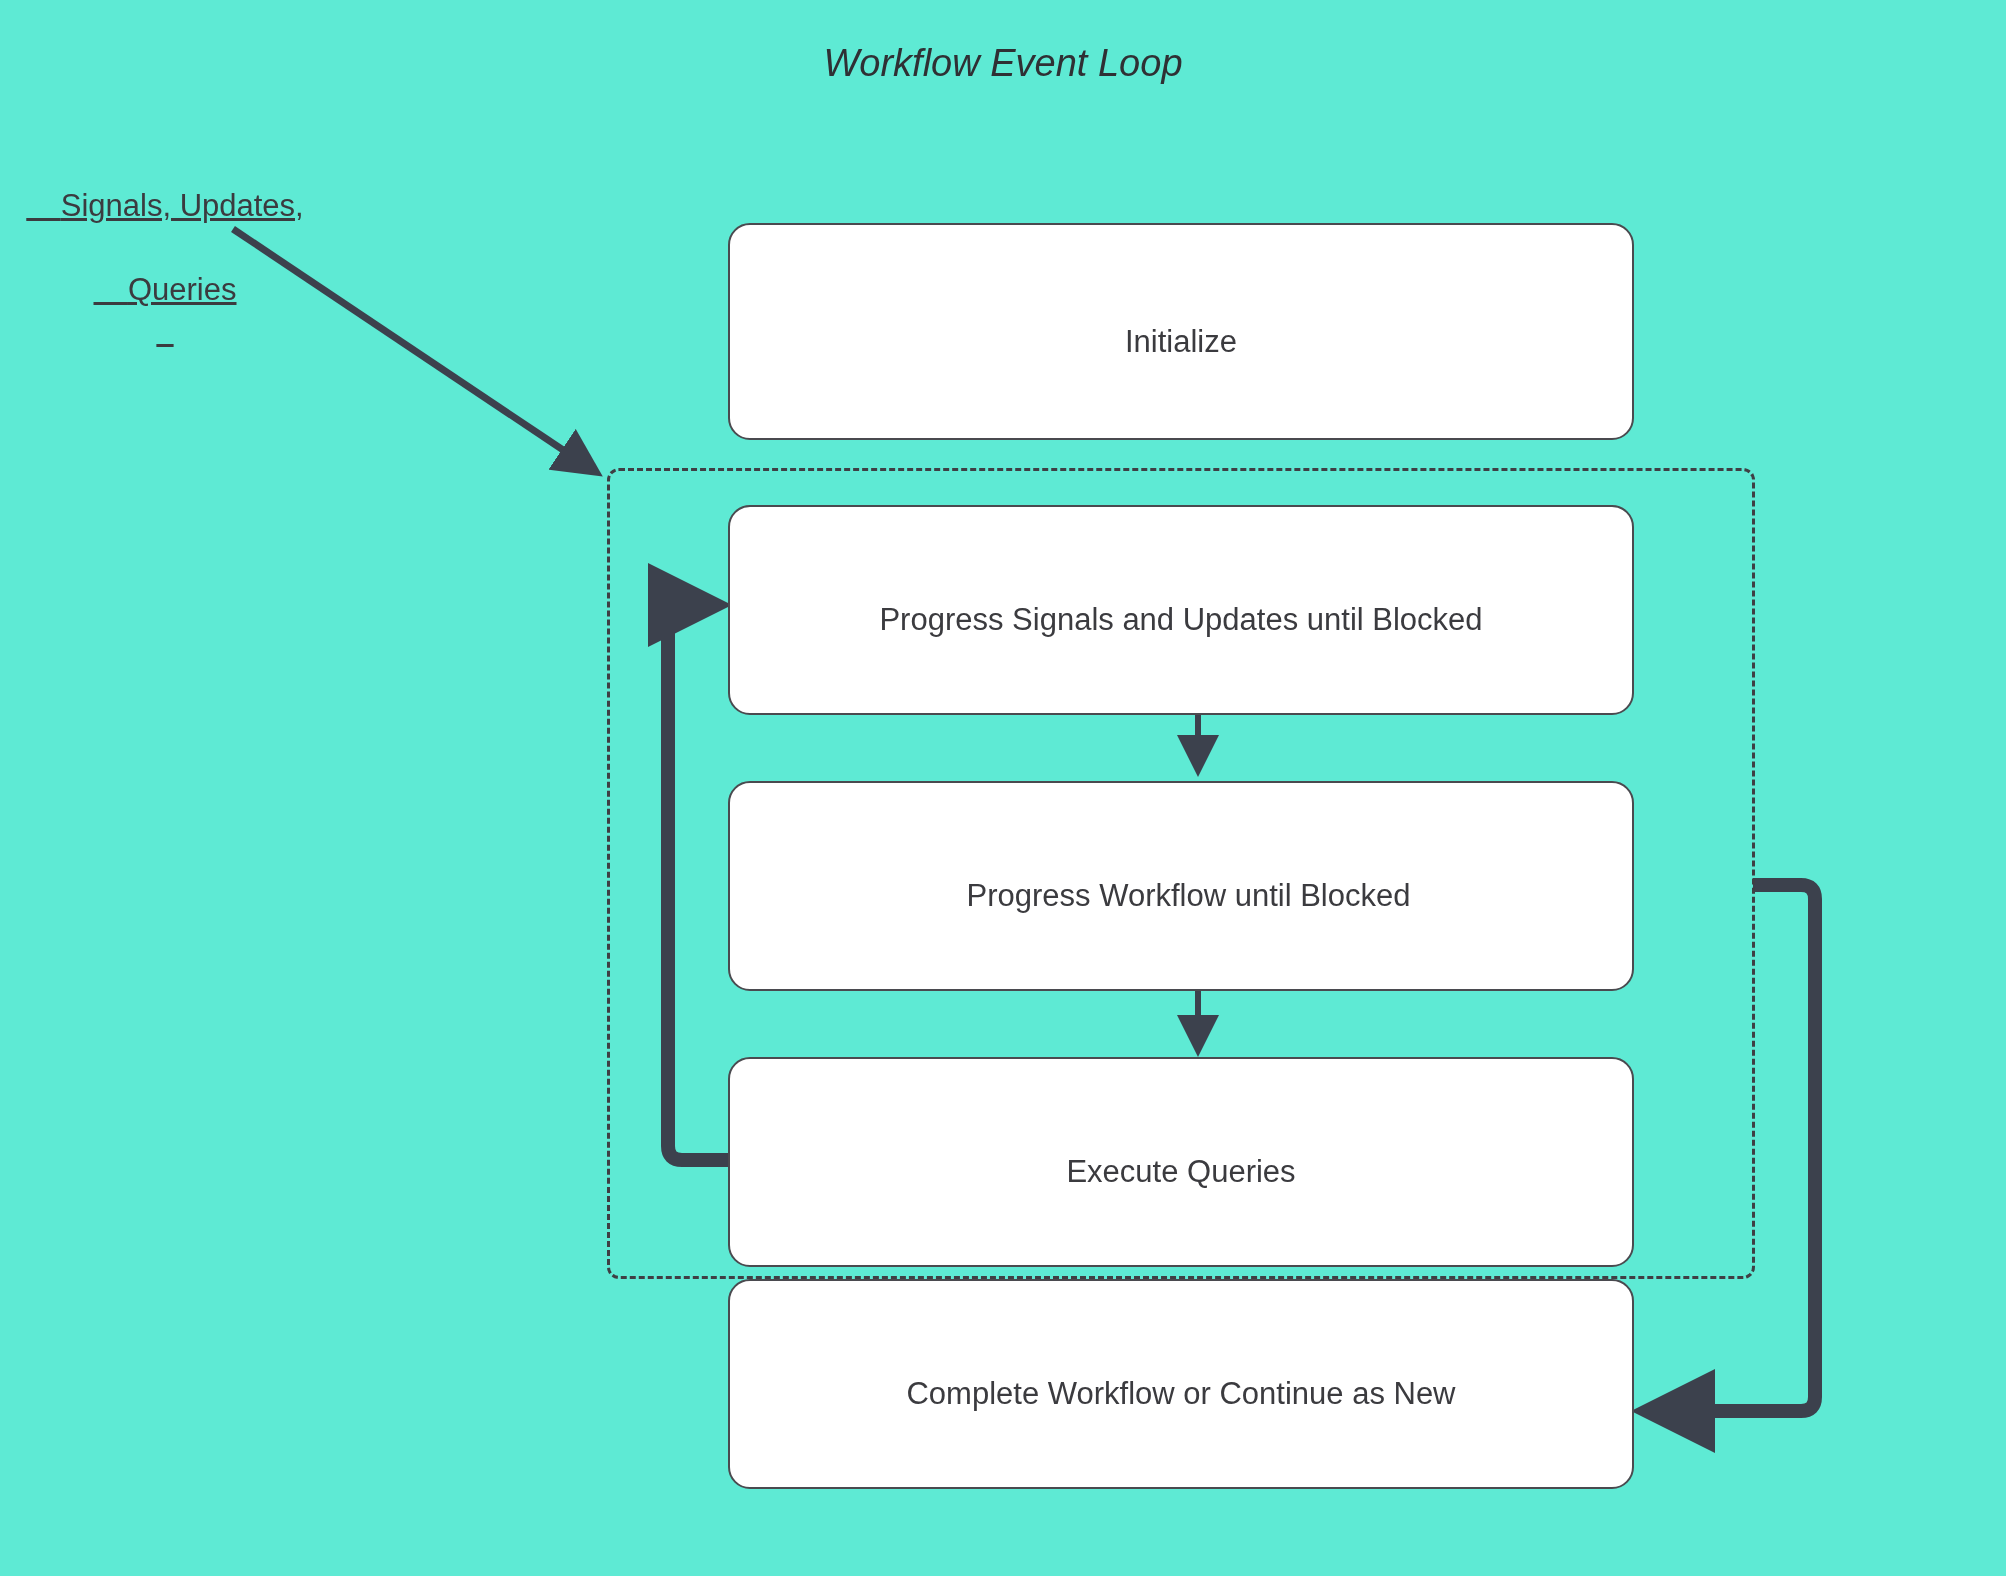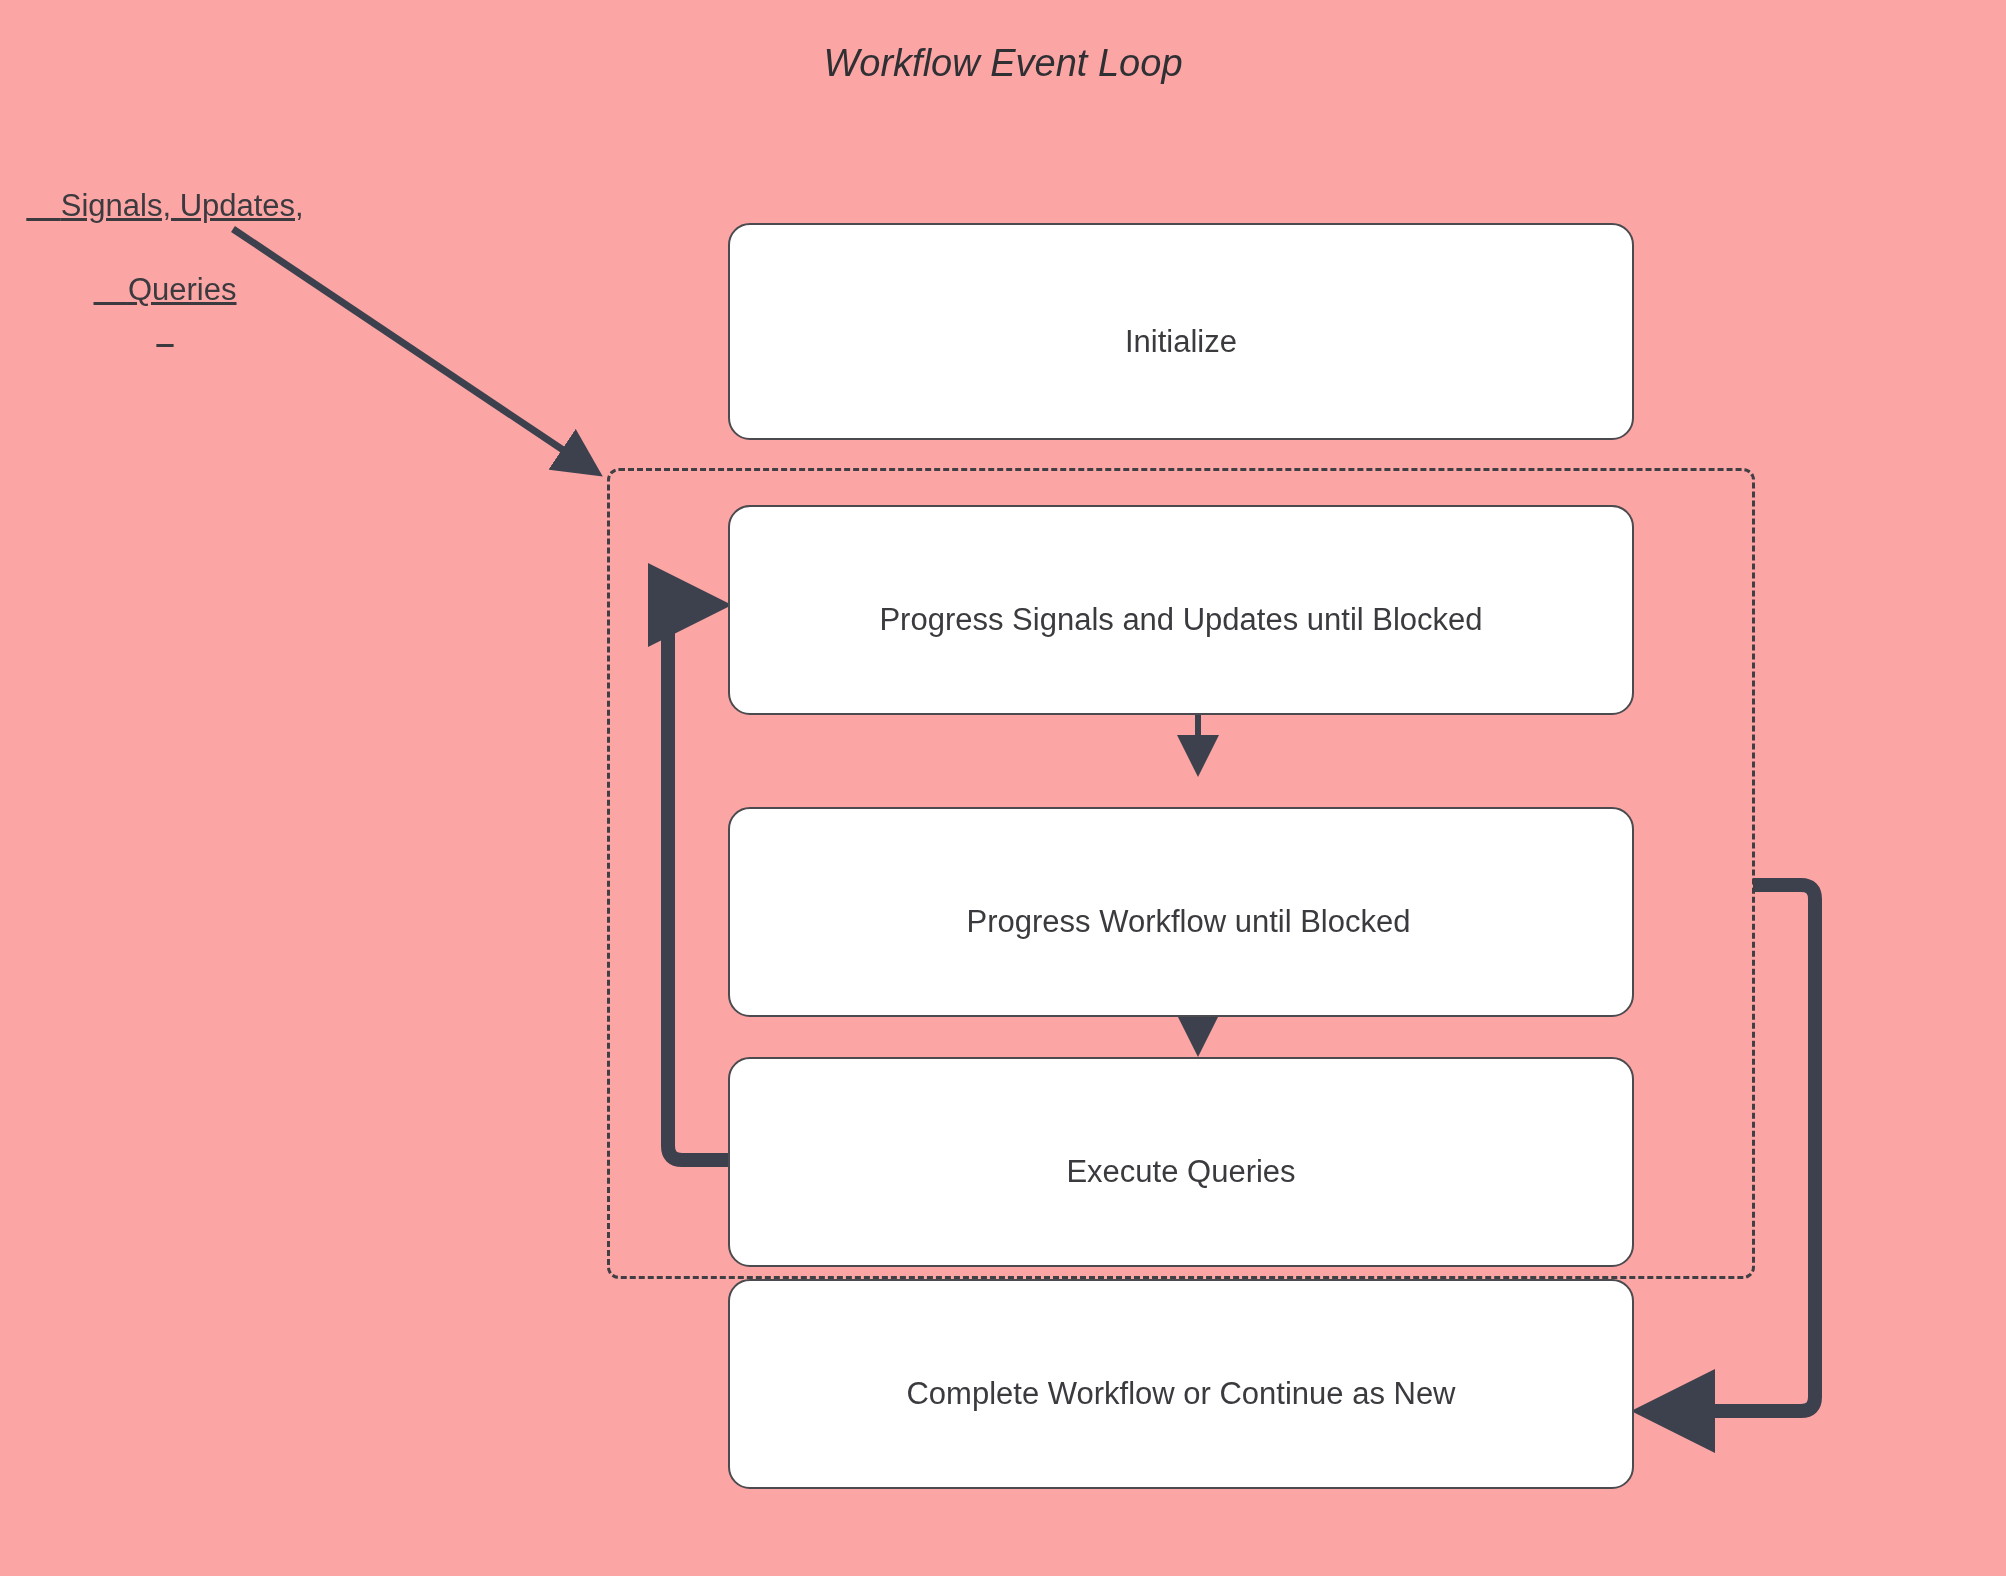--- a/index.html
+++ b/index.html
@@ -8,21 +8,21 @@
     background: #ffffff;
   }
   body {
     font-family: "Liberation Sans", sans-serif;
     -webkit-font-smoothing: antialiased;
   }
   #canvas {
     position: relative;
     width: 2006px;
     height: 1576px;
-    background: #fca5a5;
+    background: #5eead4;
     overflow: hidden;
   }
   #diagram-svg {
     position: absolute;
     left: 0;
     top: 0;
     width: 2006px;
     height: 1576px;
   }
   .node-label,
@@ -124,21 +124,21 @@
   <div class="dashed-group" style="left:607px; top:468px; width:1148px; height:811px;"></div>
 
   <div class="node-box" style="left:728px; top:223px; width:906px; height:217px;">
     <div class="node-label">Initialize</div>
   </div>
 
   <div class="node-box" style="left:728px; top:505px; width:906px; height:210px;justify-content:flex-end;">
     <div class="node-label">Progress Signals and Updates until Blocked</div>
   </div>
 
-  <div class="node-box" style="left:728px; top:807px; width:906px; height:210px;padding-left:15px;">
+  <div class="node-box" style="left:728px; top:781px; width:906px; height:210px;padding-left:15px;">
     <div class="node-label">Progress Workflow until Blocked</div>
   </div>
 
   <div class="node-box" style="left:728px; top:1057px; width:906px; height:210px;">
     <div class="node-label">Execute Queries</div>
   </div>
 
   <div class="node-box" style="left:728px; top:1279px; width:906px; height:210px;">
     <div class="node-label">Complete Workflow or Continue as New</div>
   </div>

